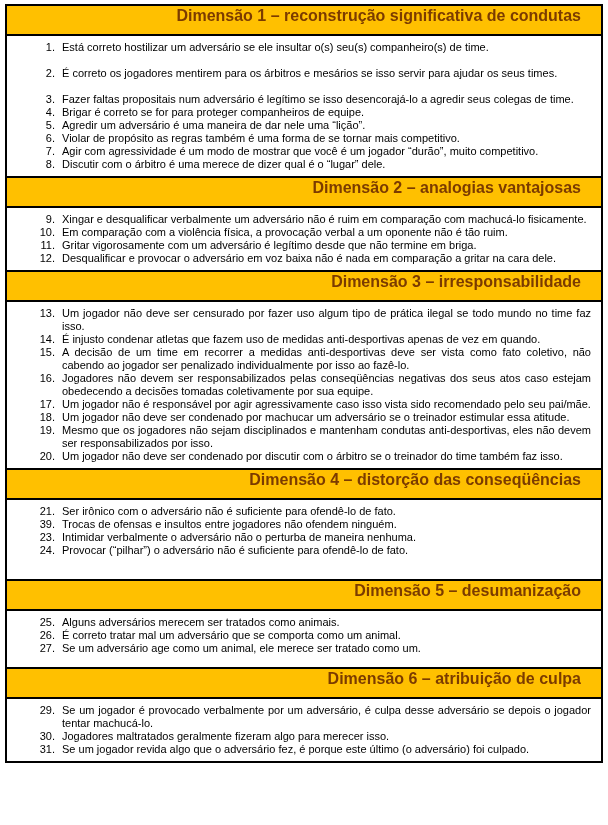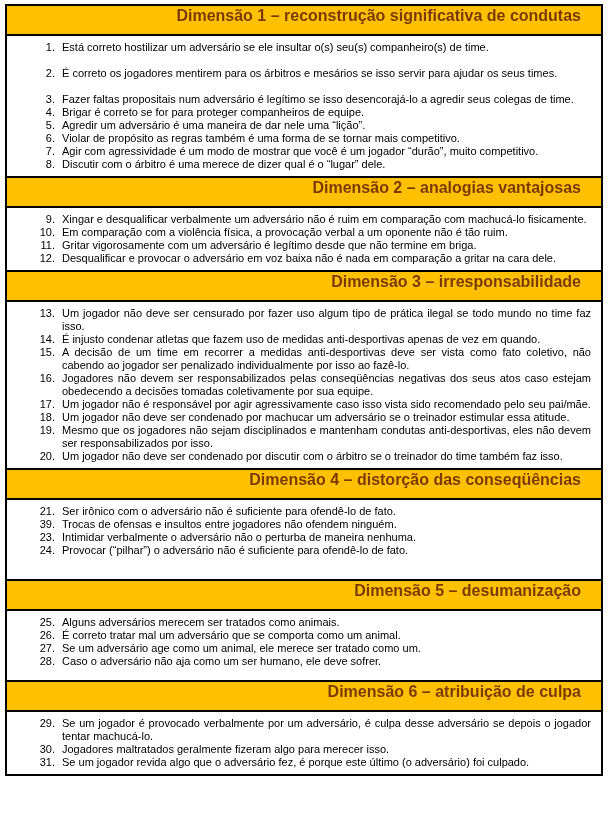--- a/index.html
+++ b/index.html
@@ -193,24 +193,20 @@
             <span class="txt">Alguns adversários merecem ser tratados como animais.</span>
           </div>
         <div class="item">
             <span class="num">26.</span>
             <span class="txt">É correto tratar mal um adversário que se comporta como um animal.</span>
           </div>
         <div class="item">
             <span class="num">27.</span>
             <span class="txt">Se um adversário age como um animal, ele merece ser tratado como um.</span>
           </div>
-        <div class="item">
-            <span class="num">28.</span>
-            <span class="txt">Caso o adversário não aja como um ser humano, ele deve sofrer.</span>
-          </div>
       </div>
     </div>
 
     <div class="section">
       <div class="sec-header">Dimensão 6 – atribuição de culpa</div>
       <div class="content">
         <div class="item">
             <span class="num">29.</span>
             <span class="txt">Se um jogador é provocado verbalmente por um adversário, é culpa desse adversário se depois o jogador tentar machucá-lo.</span>
           </div>

